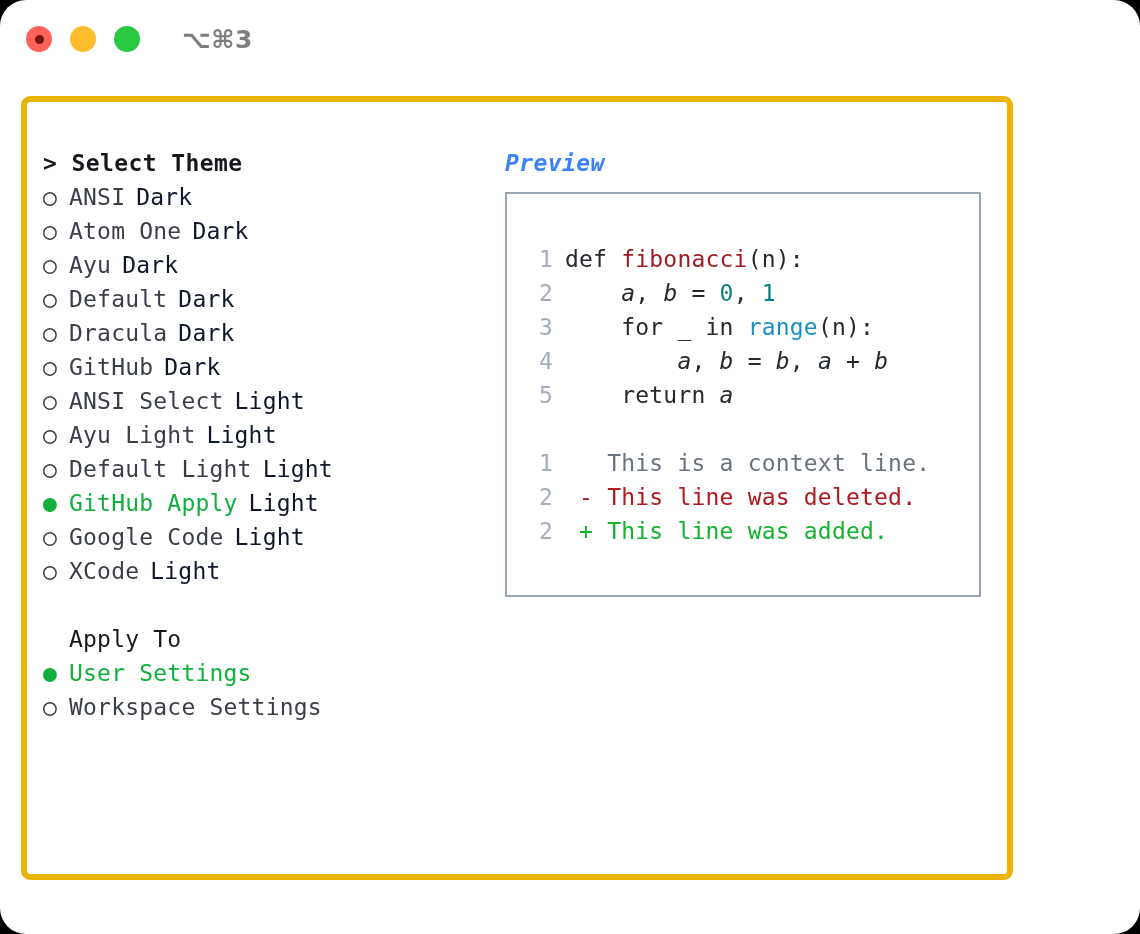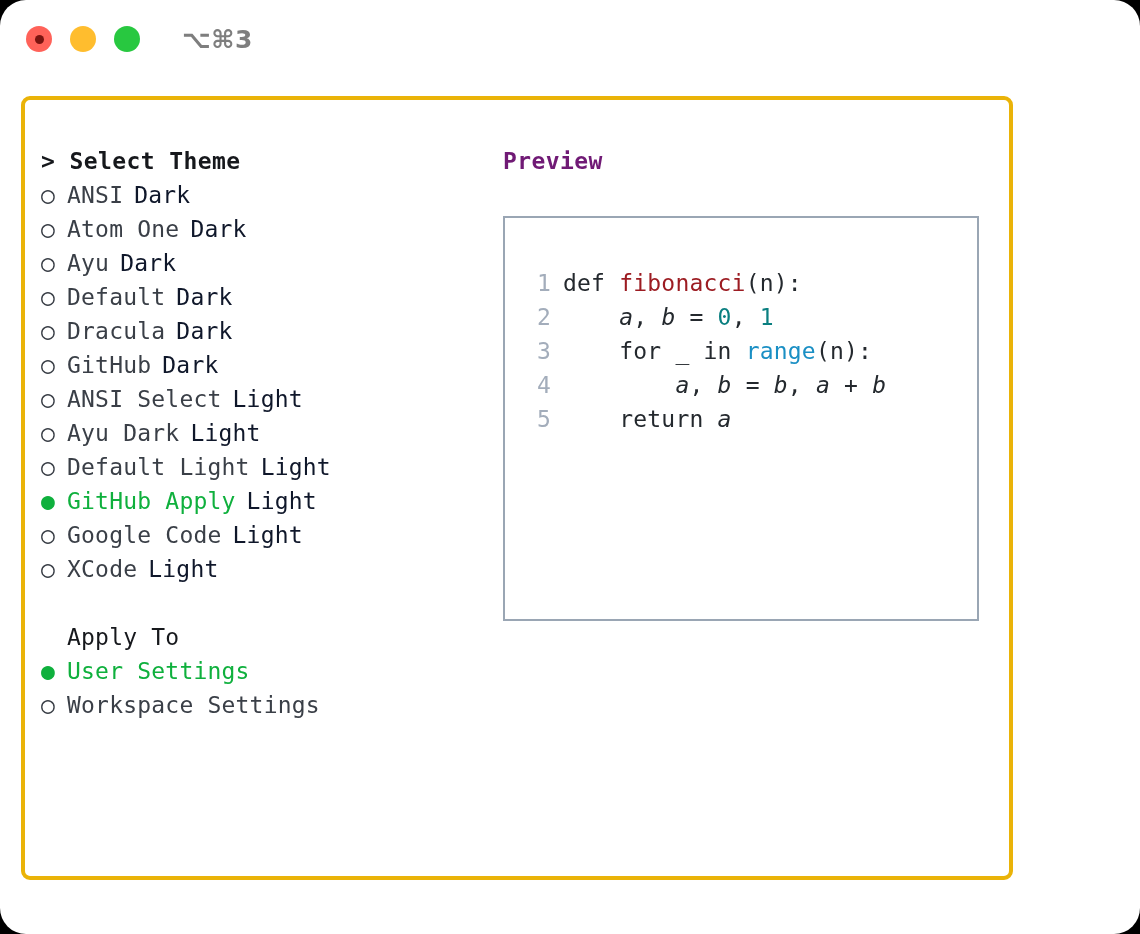--- a/index.html
+++ b/index.html
@@ -68,21 +68,21 @@
     letter-spacing: 0.5px;
   }
 
   
   .panel {
     position: absolute;
     left: 21px;
     top: 96px;
     width: 992px;
     height: 784px;
-    border: 4px solid #eab308;
+    border: 6px solid #eab308;
     border-radius: 9px;
     box-sizing: border-box;
     background: #ffffff;
   }
 
   .columns {
     display: flex;
     padding: 48px 0 0 0;
   }
   .col-left  { width: 462px; padding-left: 16px; }
@@ -136,24 +136,25 @@
     line-height: 34px;
     color: #a3adbb;
     width: 420px;
     letter-spacing: 0.2px;
   }
 
   
   .preview-title {
     font-size: 23px;
     font-weight: bold;
-    color: #701a75;
+    color: #3b82f6;
     letter-spacing: 0.4px;
-    margin-bottom: 42px;
-    white-space: pre;
+    margin-bottom: 16px;
+    white-space: pre;
+    font-style: italic;
   }
   .preview-box {
     width: 476px;
     height: 405px;
     border: 2px solid #9aa6b4;
     box-sizing: border-box;
     background: #ffffff;
     padding: 48px 0 0 18px;
   }
   .code-line {
@@ -204,21 +205,21 @@
         <div class="list-header">&gt; Select Theme</div>
 
         <div id="theme-list">
             <div class="opt-row"><span class="bullet">○</span><span class="opt-label">ANSI</span><span class="opt-tag">Dark</span></div>
             <div class="opt-row"><span class="bullet">○</span><span class="opt-label">Atom One</span><span class="opt-tag">Dark</span></div>
             <div class="opt-row"><span class="bullet">○</span><span class="opt-label">Ayu</span><span class="opt-tag">Dark</span></div>
             <div class="opt-row"><span class="bullet">○</span><span class="opt-label">Default</span><span class="opt-tag">Dark</span></div>
             <div class="opt-row"><span class="bullet">○</span><span class="opt-label">Dracula</span><span class="opt-tag">Dark</span></div>
             <div class="opt-row"><span class="bullet">○</span><span class="opt-label">GitHub</span><span class="opt-tag">Dark</span></div>
             <div class="opt-row"><span class="bullet">○</span><span class="opt-label">ANSI Select</span><span class="opt-tag">Light</span></div>
-            <div class="opt-row"><span class="bullet">○</span><span class="opt-label">Ayu Dark</span><span class="opt-tag">Light</span></div>
+            <div class="opt-row"><span class="bullet">○</span><span class="opt-label">Ayu Light</span><span class="opt-tag">Light</span></div>
             <div class="opt-row"><span class="bullet">○</span><span class="opt-label">Default Light</span><span class="opt-tag">Light</span></div>
             <div class="opt-row selected"><span class="bullet">●</span><span class="opt-label">GitHub Apply</span><span class="opt-tag">Light</span></div>
             <div class="opt-row"><span class="bullet">○</span><span class="opt-label">Google Code</span><span class="opt-tag">Light</span></div>
             <div class="opt-row"><span class="bullet">○</span><span class="opt-label">XCode</span><span class="opt-tag">Light</span></div>
           </div>
 
         <div class="section-gap"></div>
 
         <div class="apply-header">Apply To</div>
 
@@ -233,18 +234,23 @@
         <div class="preview-title">Preview</div>
         <div class="preview-box">
           <div id="code-block">
               <div class="code-line"><span class="ln">1</span><span class="tok-plain">def </span><span class="tok-func">fibonacci</span><span class="tok-plain">(n):</span></div>
               <div class="code-line"><span class="ln">2</span><span class="tok-plain">    </span><span class="tok-var">a</span><span class="tok-plain">, </span><span class="tok-var">b</span><span class="tok-plain"> = </span><span class="tok-num">0</span><span class="tok-plain">, </span><span class="tok-num">1</span></div>
               <div class="code-line"><span class="ln">3</span><span class="tok-plain">    for _ in </span><span class="tok-builtin">range</span><span class="tok-plain">(n):</span></div>
               <div class="code-line"><span class="ln">4</span><span class="tok-plain">        </span><span class="tok-var">a</span><span class="tok-plain">, </span><span class="tok-var">b</span><span class="tok-plain"> = </span><span class="tok-var">b</span><span class="tok-plain">, </span><span class="tok-var">a</span><span class="tok-plain"> + </span><span class="tok-var">b</span></div>
               <div class="code-line"><span class="ln">5</span><span class="tok-plain">    return </span><span class="tok-var">a</span></div>
             </div>
           <div class="code-blank"></div>
+          <div id="diff-block">
+              <div class="code-line"><span class="ln">1</span><span class="diff-ctx">  </span><span class="diff-ctx"> This is a context line.</span></div>
+              <div class="code-line"><span class="ln">2</span><span class="diff-del"> -</span><span class="diff-del"> This line was deleted.</span></div>
+              <div class="code-line"><span class="ln">2</span><span class="diff-add"> +</span><span class="diff-add"> This line was added.</span></div>
+            </div>
         </div>
       </div>
 
     </div>
   </div>
 </div>
 
 </body></html>

